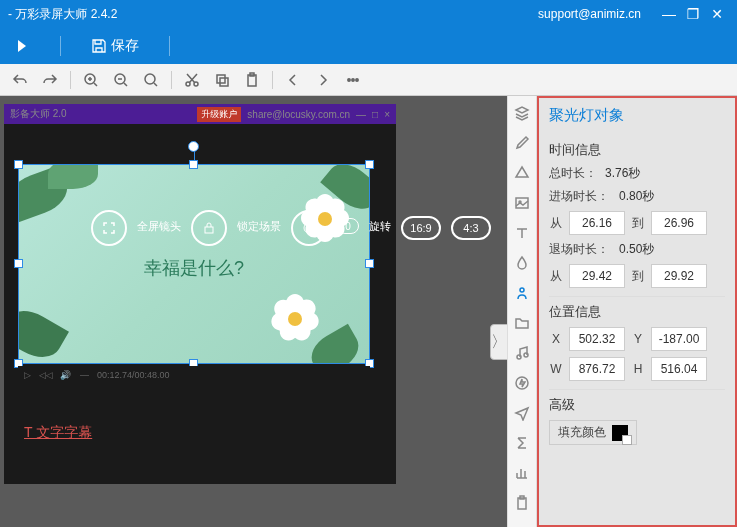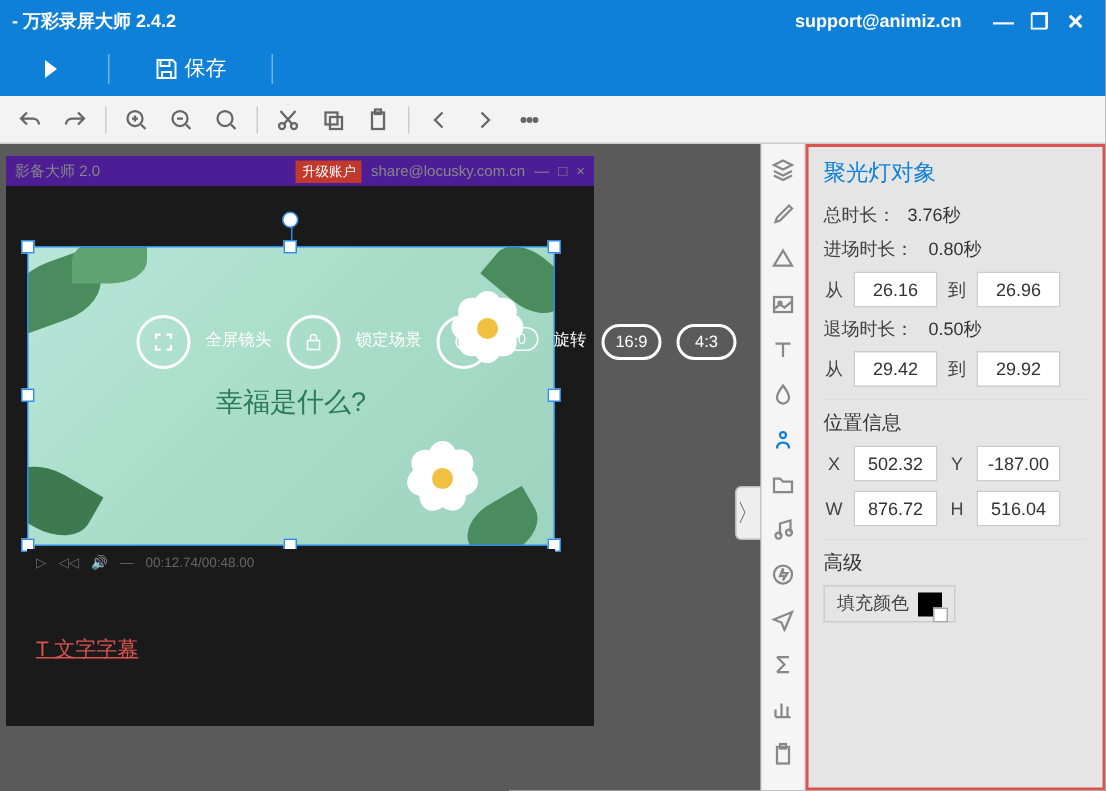--- a/index.html
+++ b/index.html
@@ -1,21 +1,21 @@
 <!DOCTYPE html>
 <html><head>
 <meta charset="utf-8">
 <style>
 * { margin:0; padding:0; box-sizing:border-box; font-family:"Microsoft YaHei",Arial,sans-serif; }
 body { width:737px; height:527px; overflow:hidden; background:#fff; }
-.titlebar { height:28px; background:#0f80d7; color:#fff; display:flex; align-items:center; padding:0 8px; font-size:12px;font-weight:bold; }
+.titlebar { height:28px; background:#0f80d7; color:#fff; display:flex; align-items:center; padding:0 8px; font-size:12px; }
 .titlebar .app-title { flex:1; }
 .titlebar .support { margin-right:16px; font-size:12px; }
 .titlebar .win-btn { width:24px; text-align:center; cursor:pointer; font-size:14px; }
-.menubar { height:36px; background:#0f80d7; color:#fff; display:flex; align-items:center; padding:0 18px; font-size:14px; gap:20px; }
+.menubar { height:36px; background:#0f80d7; color:#fff; display:flex; align-items:center; padding:0 6px; font-size:14px; gap:20px; }
 .menubar .mbtn { display:flex; align-items:center; gap:4px; padding:4px 8px; cursor:pointer; }
 .menubar .sep { width:1px; height:20px; background:rgba(255,255,255,0.4); margin:0 2px; }
 .menubar svg { width:16px; height:16px; fill:#fff; }
 .toolbar { height:32px; background:#f3f3f3; border-bottom:1px solid #ccc; display:flex; align-items:center; padding:0 6px; gap:2px; }
 .tool { width:28px; height:26px; display:flex; align-items:center; justify-content:center; cursor:pointer; color:#555; }
 .tool svg { width:16px; height:16px; fill:none; stroke:#666; stroke-width:1.5; }
 .tool-sep { width:1px; height:18px; background:#ccc; margin:0 4px; }
 .main { display:flex; height:431px; }
 .canvas-area { flex:1; background:#5a5a5a; position:relative; overflow:hidden; }
 .dark-window { position:absolute; left:4px; top:8px; width:392px; height:380px; background:#1a1a1a; }
@@ -336,20 +336,21 @@
     <div class="side-ic">
         <svg viewBox="0 0 16 16">
           <rect x="4" y="3" width="8" height="11"></rect>
           <rect x="6" y="1" width="4" height="3"></rect>
         </svg>
       </div>
   </div>
 
   <div class="props">
     <h3>聚光灯对象</h3>
+    <div class="sect-title">时间信息</div>
     <div class="prow">
         <span class="lab">总时长：</span>
         <span class="val">3.76秒</span>
       </div>
     <div class="prow">
         <span class="lab" style="min-width:64px">进场时长：</span>
         <span class="val">0.80秒</span>
       </div>
     <div class="prow">
       <span class="mid">从</span>

